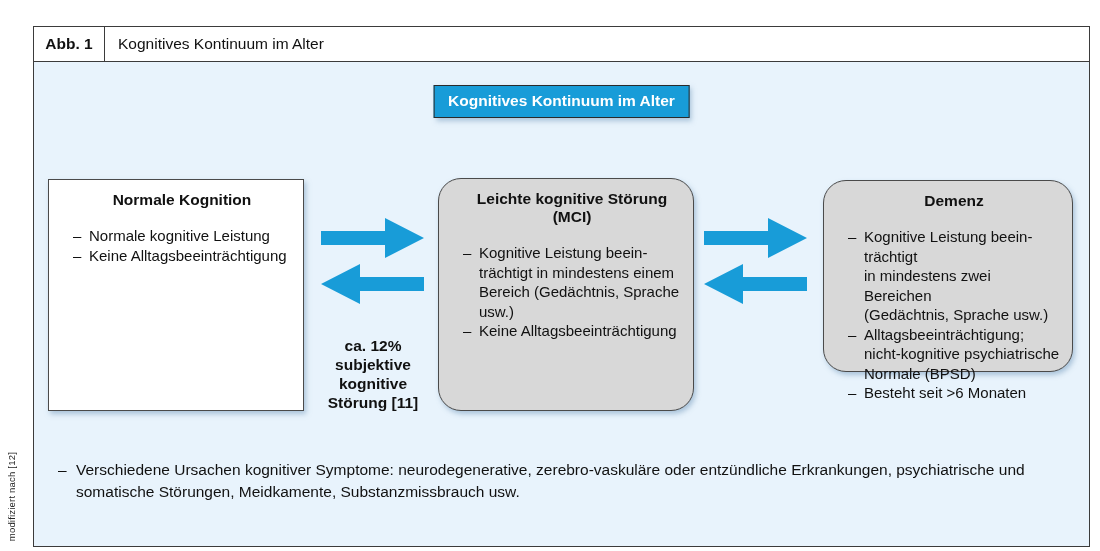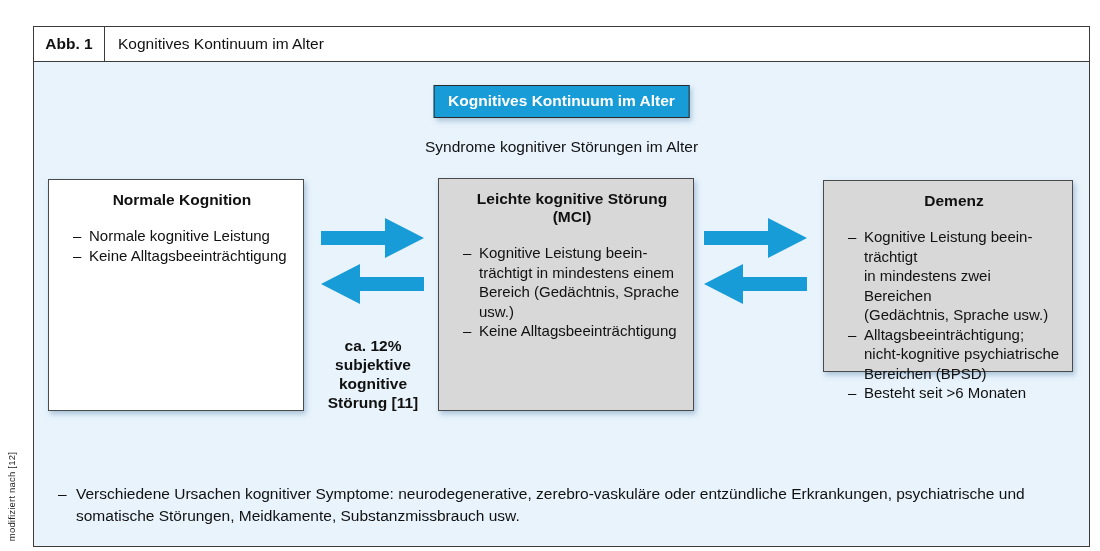--- a/index.html
+++ b/index.html
@@ -80,21 +80,21 @@
   }
 
   .box {
     position: absolute;
     border: 1.5px solid #4a4a4a;
     box-sizing: border-box;
     box-shadow: 2px 3px 5px rgba(110,150,185,0.5);
     padding: 11px 12px 10px 24px;
   }
   .box--white { background: #ffffff; }
-  .box--gray  { background: #d8d8d8; }
+  .box--gray  { background: #d8d8d8; border-radius: 23px; }
   #box-normal { left: 14px;  top: 117px; width: 256px; height: 232px; }
   #box-mci    { left: 404px; top: 116px; width: 256px; height: 233px; }
   #box-demenz { left: 789px; top: 118px; width: 250px; height: 192px; }
 
   .box-title {
     text-align: center;
     font-weight: bold;
     font-size: 15.5px;
     margin-bottom: 17px;
   }
@@ -126,21 +126,21 @@
     line-height: 19px;
     white-space: pre-line;
   }
 
   .notes {
     position: absolute;
     left: 24px; top: 397px; width: 1012px;
     font-size: 15.5px;
     line-height: 21.5px;
   }
-  .note { display: flex; margin-bottom: 2px; margin-top: 24px; }
+  .note { display: flex; margin-bottom: 2px; }
   .note::before {
     content: "–";
     width: 18px; flex: 0 0 auto;
   }
   .note-text { white-space: pre-line; }
   .note .lead { font-weight: bold; }
 </style>
 </head>
 <body>
 
@@ -149,21 +149,20 @@
 <div class="figure">
 
   <div class="fig-header">
     <div class="fig-label">Abb. 1</div>
     <div class="fig-caption">Kognitives Kontinuum im Alter</div>
   </div>
 
   <div class="panel">
 
     <div class="title-box">Kognitives Kontinuum im Alter</div>
-    <div class="subtitle">Syndrome kognitiver Störungen im Alter</div>
 
     <div class="box box--white" id="box-normal">
       <div class="box-title">Normale Kognition</div>
       <div class="box-item">
         <span class="item-text">Normale kognitive Leistung</span>
       </div>
       <div class="box-item">
         <span class="item-text">Keine Alltagsbeeinträchtigung</span>
       </div>
     </div>
@@ -185,21 +184,21 @@
       <div class="box-title">Demenz</div>
       <div class="box-item">
         <span class="item-text">Kognitive Leistung beein-
 trächtigt
 in mindestens zwei Bereichen
 (Gedächtnis, Sprache usw.)</span>
       </div>
       <div class="box-item">
         <span class="item-text">Alltagsbeeinträchtigung;
 nicht-kognitive psychiatrische
-Bereichen (BPSD)</span>
+Normale (BPSD)</span>
       </div>
       <div class="box-item">
         <span class="item-text">Besteht seit &gt;6 Monaten</span>
       </div>
     </div>
 
     <div class="arrow" id="arrow-1-right">
       <svg viewBox="0 0 103 40" aria-hidden="true">
           <polygon points="0,13 64,13 64,0 103,20 64,40 64,27 0,27"></polygon>
         </svg>

